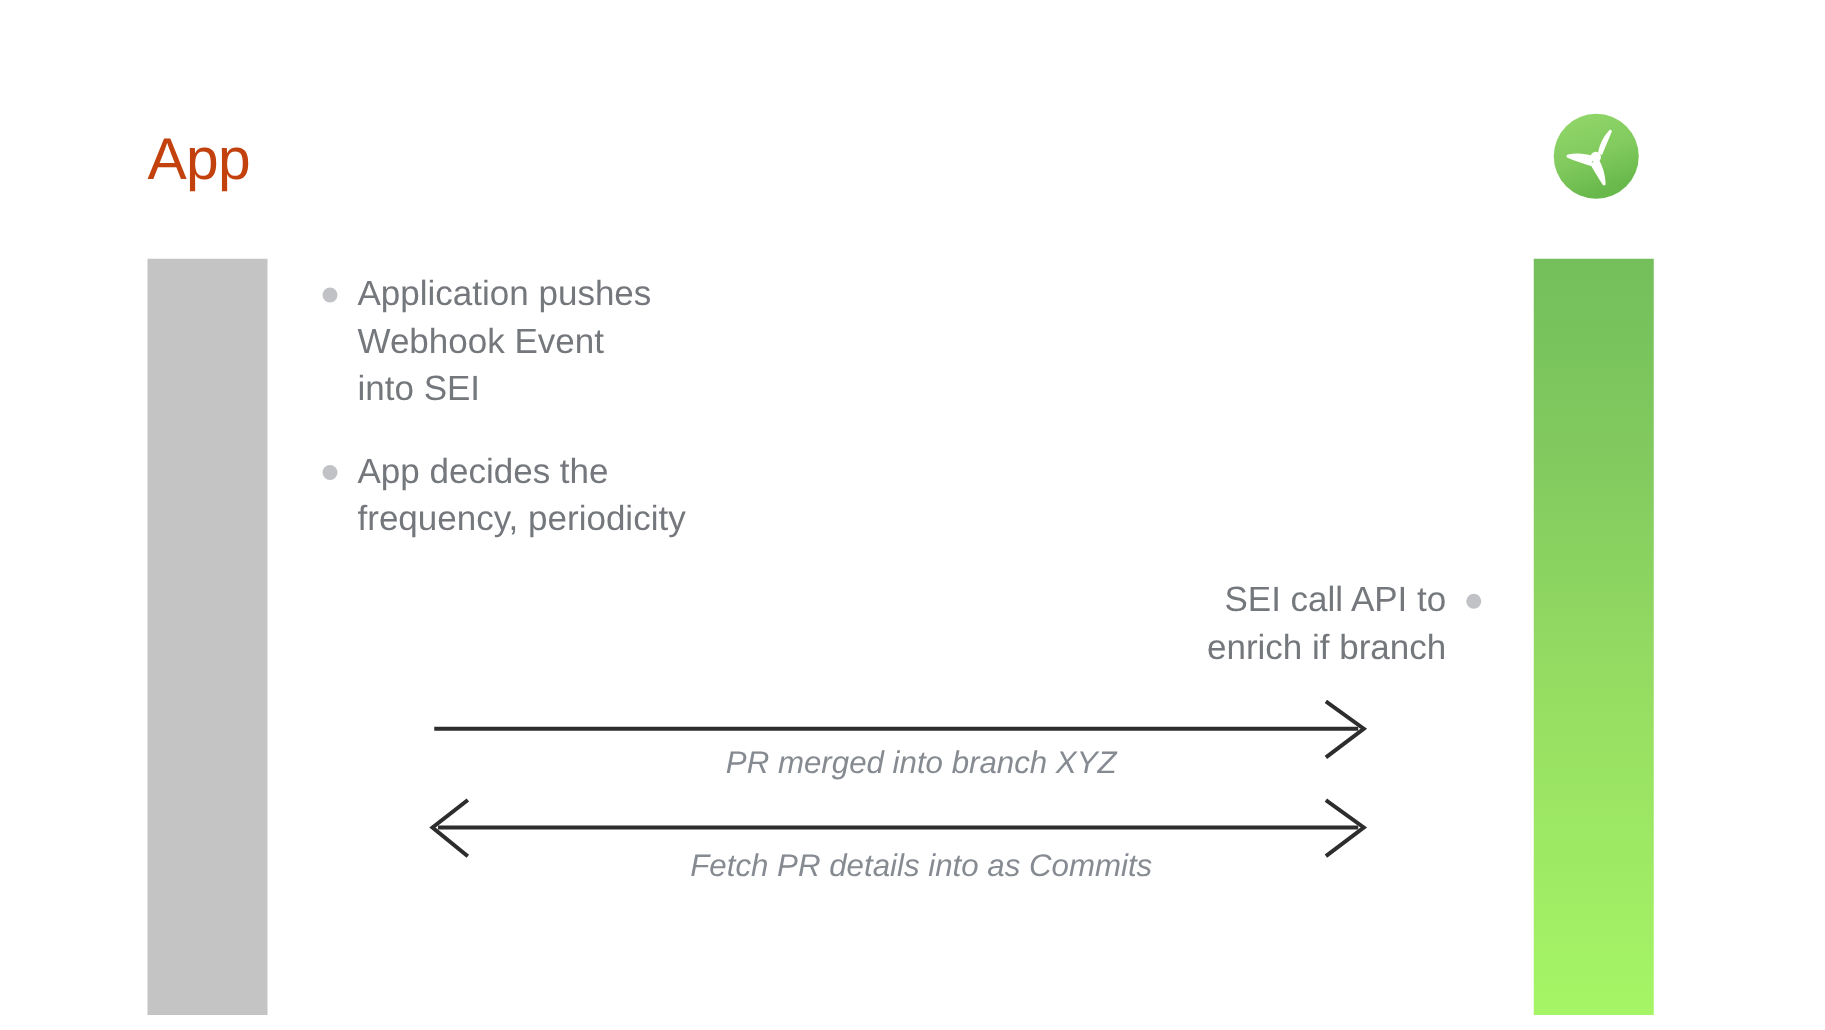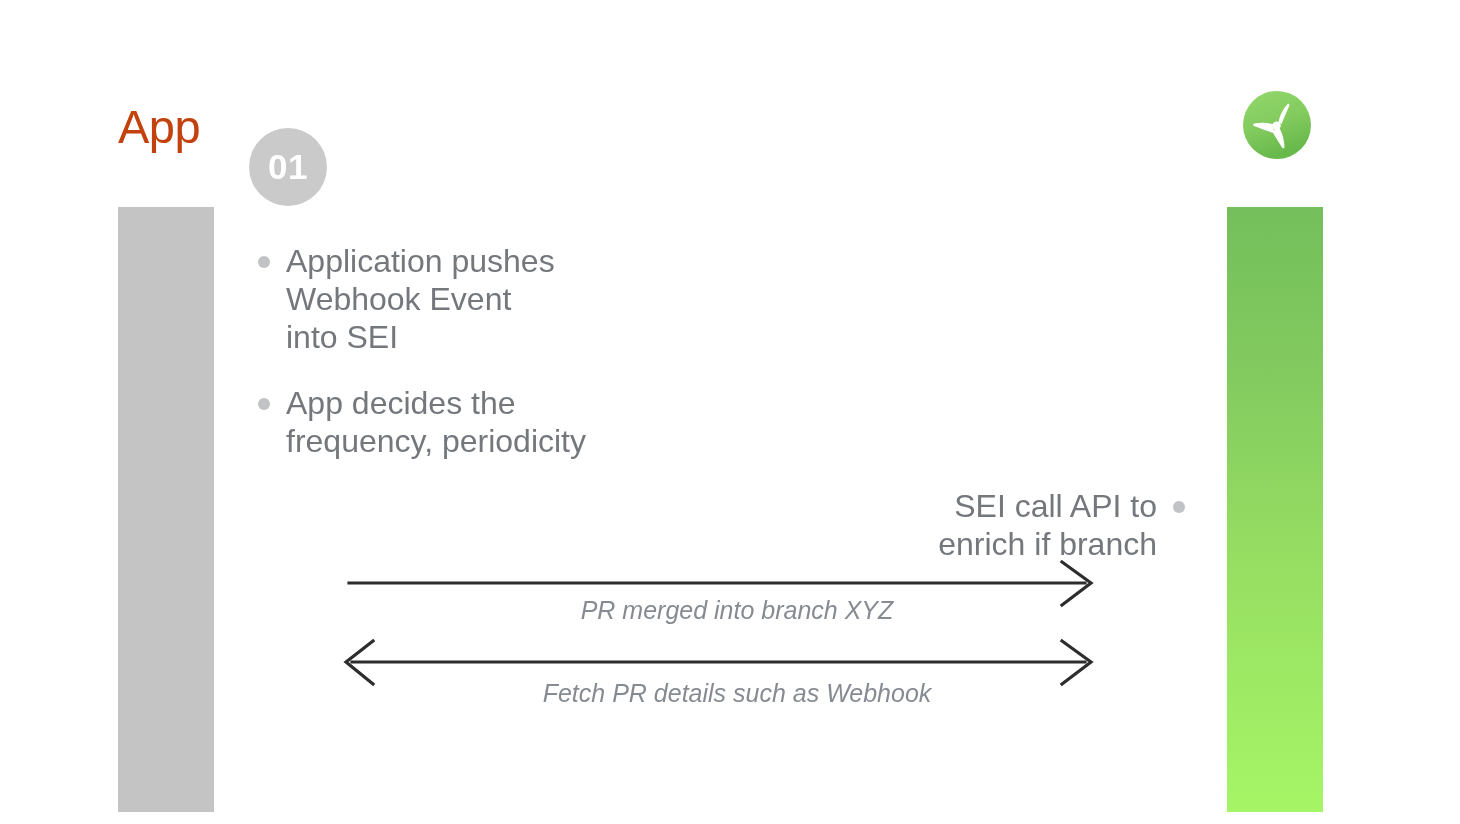--- a/index.html
+++ b/index.html
@@ -76,24 +76,23 @@
     display: flex;
     align-items: center;
     justify-content: center;
   }
   .step-badge.one  { left: 249px;  top: 128px; }
   .step-badge.two  { left: 1076px; top: 372px; }
 
   
   .bullet-group {
     position: absolute;
-    font-size: 32px;
+    font-size: 28px;
     line-height: 38px;
     color: #74777c;
-    margin-top: 26px;
   }
   .bullet-group.left-col  { left: 258px; width: 420px; text-align: left; }
   .bullet-group.right-col { left: 760px; width: 425px; text-align: right; }
 
   .bullet-item {
     position: relative;
     margin-bottom: 28px;
   }
   .bullet-item:last-child { margin-bottom: 0; }
 
@@ -164,21 +163,20 @@
         <path d="M32.9 34.8 C26.0 32.7 19.1 32.2 12.3 33.6 C11.0 33.8 10.8 35.6 12.0 36.1
                  C18.7 38.8 24.9 41.0 30.7 42.7 Z"></path>
 
         <path d="M36.9 37.1 C40.4 43.3 42.3 49.9 42.5 57.0 C42.6 58.3 40.9 58.9 40.2 57.8
                  C36.3 51.6 32.9 46.0 30.0 40.9 Z"></path>
         <circle cx="34.6" cy="35.6" r="4.2"></circle>
       </g>
     </svg>
   </div>
 
-  <div class="step-badge one">01</div>
 
 
   <div class="bullet-group left-col" style="top: 216px;">
     <div class="bullet-item">
       <span class="bullet-dot"></span>
       <span class="bullet-text">Application pushes
 Webhook Event
 into SEI</span>
     </div>
     <div class="bullet-item">
@@ -205,16 +203,16 @@
       </g>
 
       <g stroke="#2d2d2d" stroke-width="3.2" fill="none" stroke-linecap="square">
         <line x1="12" y1="102" x2="745" y2="102"></line>
         <polyline points="33,81 6,102 33,124"></polyline>
         <polyline points="722,81 751,102 722,124"></polyline>
       </g>
     </svg>
 
     <div class="arrow-label first">PR merged into branch XYZ</div>
-    <div class="arrow-label second">Fetch PR details such as Webhook</div>
+    <div class="arrow-label second">Fetch PR details into as Commits</div>
   </div>
 
 </div>
 
 </body></html>

